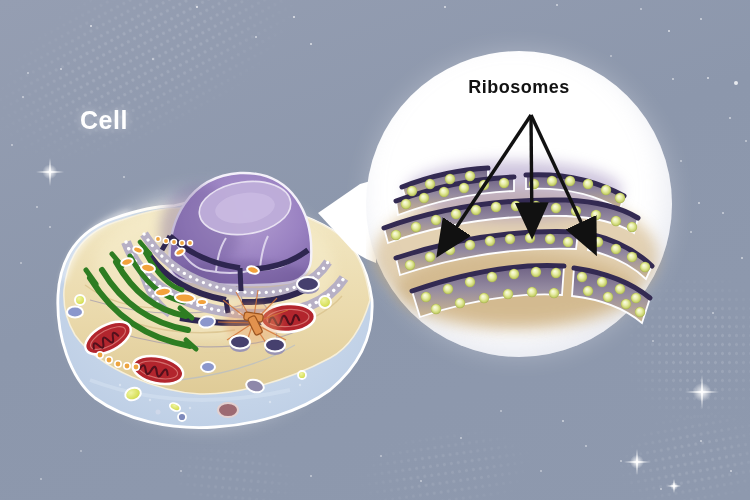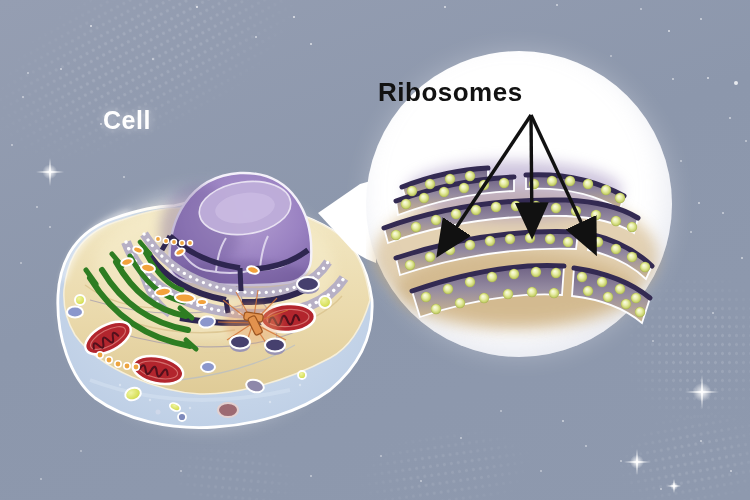--- a/index.html
+++ b/index.html
@@ -56,28 +56,28 @@
     background:linear-gradient(90deg,transparent,rgba(255,255,255,.95),transparent);}
   .spark .v{height:100%;width:2px;transform:translate(-50%,-50%);
     background:linear-gradient(180deg,transparent,rgba(255,255,255,.95),transparent);}
   .spark .g{position:absolute;left:50%;top:50%;width:55%;height:55%;transform:translate(-50%,-50%);
     border-radius:50%;background:radial-gradient(circle,rgba(255,255,255,.95) 0%,rgba(255,255,255,0) 70%);}
   
   .cell-glow{position:absolute;left:26px;top:152px;width:364px;height:312px;border-radius:50%;
     background:radial-gradient(closest-side,rgba(255,255,255,.95) 58%,rgba(255,255,255,0) 80%);
     filter:blur(9px);}
   .cell-svg{position:absolute;left:30px;top:150px;}
-  .cell-label{position:absolute;left:103px;top:106px;color:#ffffff;font-size:25px;font-weight:bold;
+  .cell-label{position:absolute;left:80px;top:106px;color:#ffffff;font-size:25px;font-weight:bold;
     letter-spacing:.5px;text-shadow:0 0 8px rgba(255,255,255,.45);}
   
   .pointer-svg{position:absolute;left:0;top:0;}
   .inset-circle{position:absolute;left:366px;top:51px;width:306px;height:306px;border-radius:50%;
     background:#ffffff;box-shadow:inset -6px -14px 26px rgba(176,182,208,.28), 0 0 24px rgba(255,255,255,.25);}
-  .inset-title{position:absolute;left:12px;top:26px;width:100%;
-    color:#121212;font-size:26px;font-weight:bold;letter-spacing:.5px;}
+  .inset-title{position:absolute;left:0;top:26px;width:100%;text-align:center;
+    color:#121212;font-size:18px;font-weight:bold;letter-spacing:.5px;}
   .inset-svg{position:absolute;left:0;top:0;}
 </style>
 </head>
 <body>
 
 <div id="stage">
 
   <div class="stars"></div>
   <div class="cloud c1"></div>
   <div class="cloud c2"></div>

